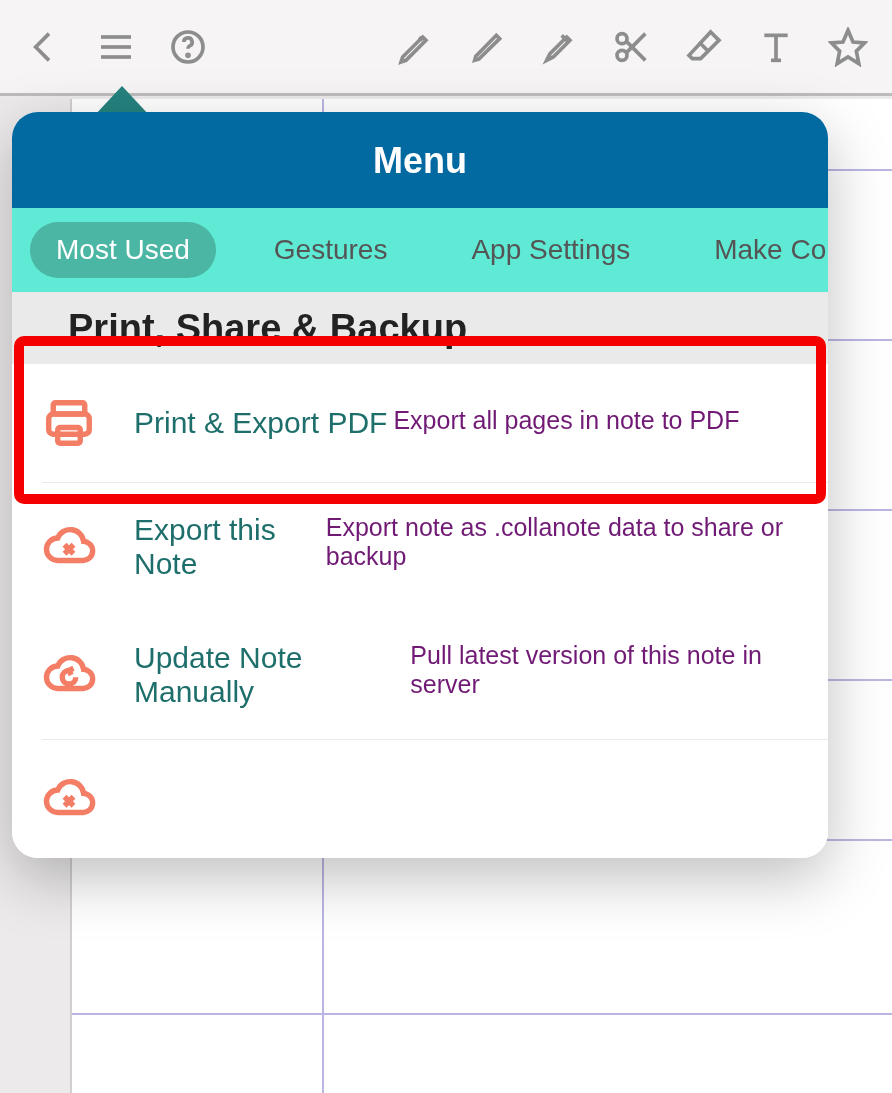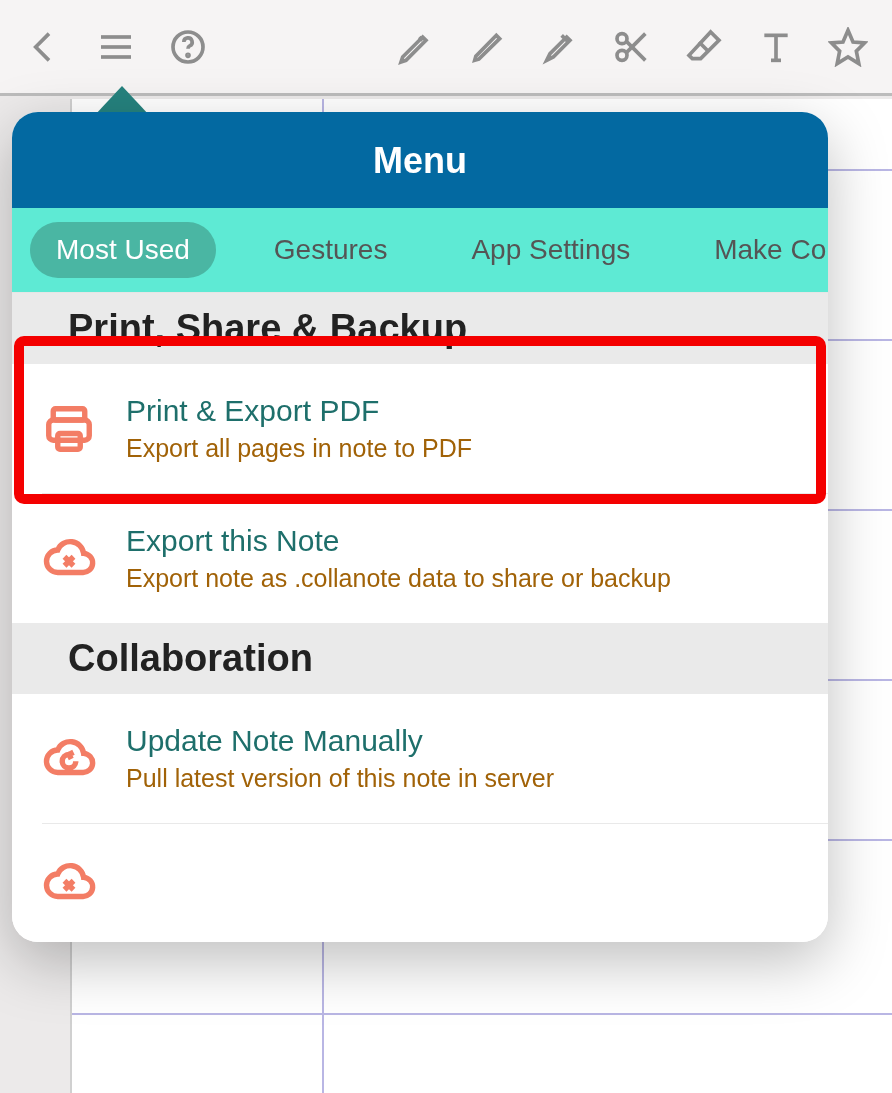--- a/index.html
+++ b/index.html
@@ -83,23 +83,23 @@
     display: flex;
     align-items: center;
     gap: 28px;
     padding: 30px 28px;
     cursor: pointer;
   }
   .item + .item { border-top: 1px solid #e9e9e9; margin-left: 30px; padding-left: 0; }
   .item + .item .item-icon { margin-left: -2px; }
   .item-icon { width: 58px; height: 58px; color: #f37d65; flex-shrink:0; display:flex; align-items:center; justify-content:center; }
   .item-icon svg { width: 54px; height: 54px; stroke: currentColor; fill:none; stroke-width: 2.4; }
-  .item-text { display:flex; flex-direction:column; gap:6px; }
+  .item-text { display:flex; flex-direction:row; gap:6px;margin-left:8px; }
   .item-title { font-size: 30px; font-weight: 500; color: #1e6f6b; }
-  .item-sub { font-size: 25px; color: #a16207; }
+  .item-sub { font-size: 25px; color: #701a75; }
   .highlight-box {
     position: absolute;
     border: 10px solid #f40000;
     border-radius: 10px;
     pointer-events: none;
   }
 </style>
 </head>
 <body>
 
@@ -214,21 +214,20 @@
             <line x1="14" y1="11" x2="10" y2="15"></line>
           </svg>
       </div>
       <div class="item-text">
         <div class="item-title">Export this Note</div>
         <div class="item-sub">Export note as .collanote data to share or backup</div>
       </div>
     </div>
   </div>
 
-  <div class="section-header">Collaboration</div>
   <div class="item-list">
     <div class="item">
       <div class="item-icon">
         <svg viewBox="0 0 24 24">
             <path d="M7 18a5 5 0 0 1 0-10 6 6 0 0 1 11.5 1.5A4 4 0 0 1 18 18H7z"></path>
             <path d="M12 10a3 3 0 1 0 3 3"></path>
             <polyline points="14 9 12 10 13 12"></polyline>
           </svg>
       </div>
       <div class="item-text">

